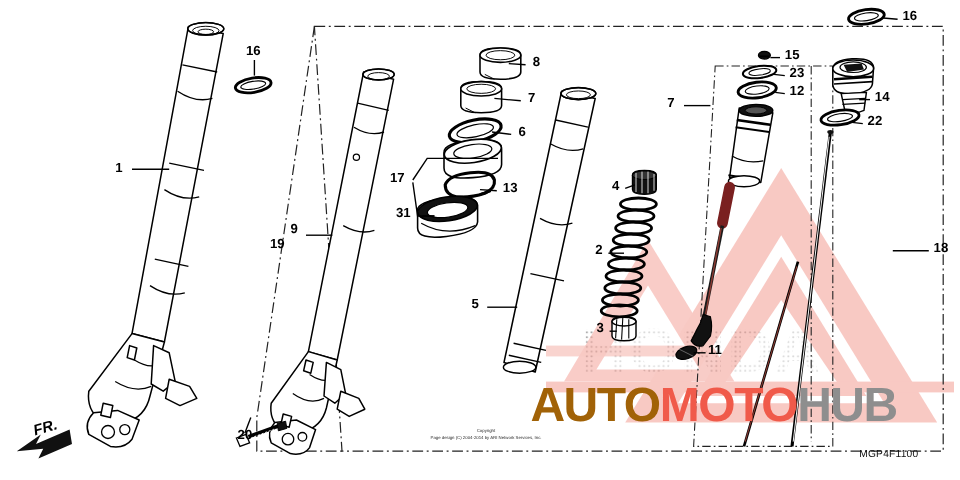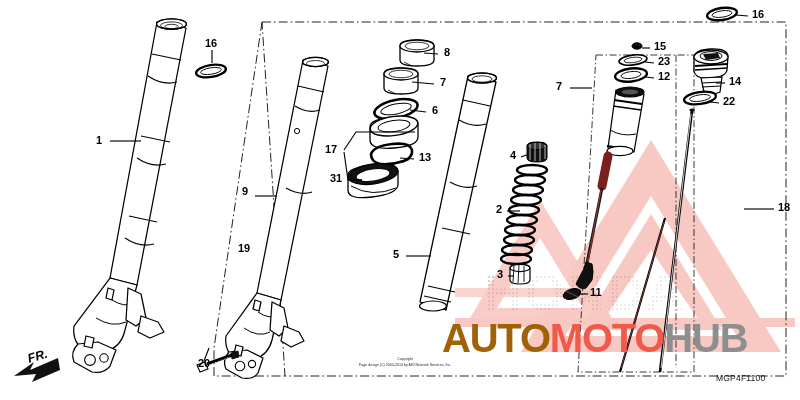--- a/index.html
+++ b/index.html
@@ -347,21 +347,21 @@
       <path d="M725 83 L716 83"></path>
       <path d="M719 103 L710 102"></path>
       <path d="M748 16 L736 15"></path>
       <path d="M774 209 L744 209"></path>
     </g>
   </svg>
 
   <div class="callout" style="left:96px;  top:135px;">1</div>
   <div class="callout" style="left:205px; top:38px;">16</div>
   <div class="callout" style="left:242px; top:186px;">9</div>
-  <div class="callout" style="left:238px; top:199px;margin-top:44px;">19</div>
+  <div class="callout" style="left:225px; top:199px;">19</div>
   <div class="callout" style="left:198px; top:337px;margin-top:21px;">20</div>
   <div class="callout" style="left:444px; top:47px;">8</div>
   <div class="callout" style="left:440px; top:77px;">7</div>
   <div class="callout" style="left:432px; top:105px;">6</div>
   <div class="callout" style="left:325px; top:144px;">17</div>
   <div class="callout" style="left:419px; top:152px;">13</div>
   <div class="callout" style="left:330px; top:173px;">31</div>
   <div class="callout" style="left:393px; top:249px;">5</div>
   <div class="callout" style="left:510px; top:150px;">4</div>
   <div class="callout" style="left:496px; top:204px;">2</div>

